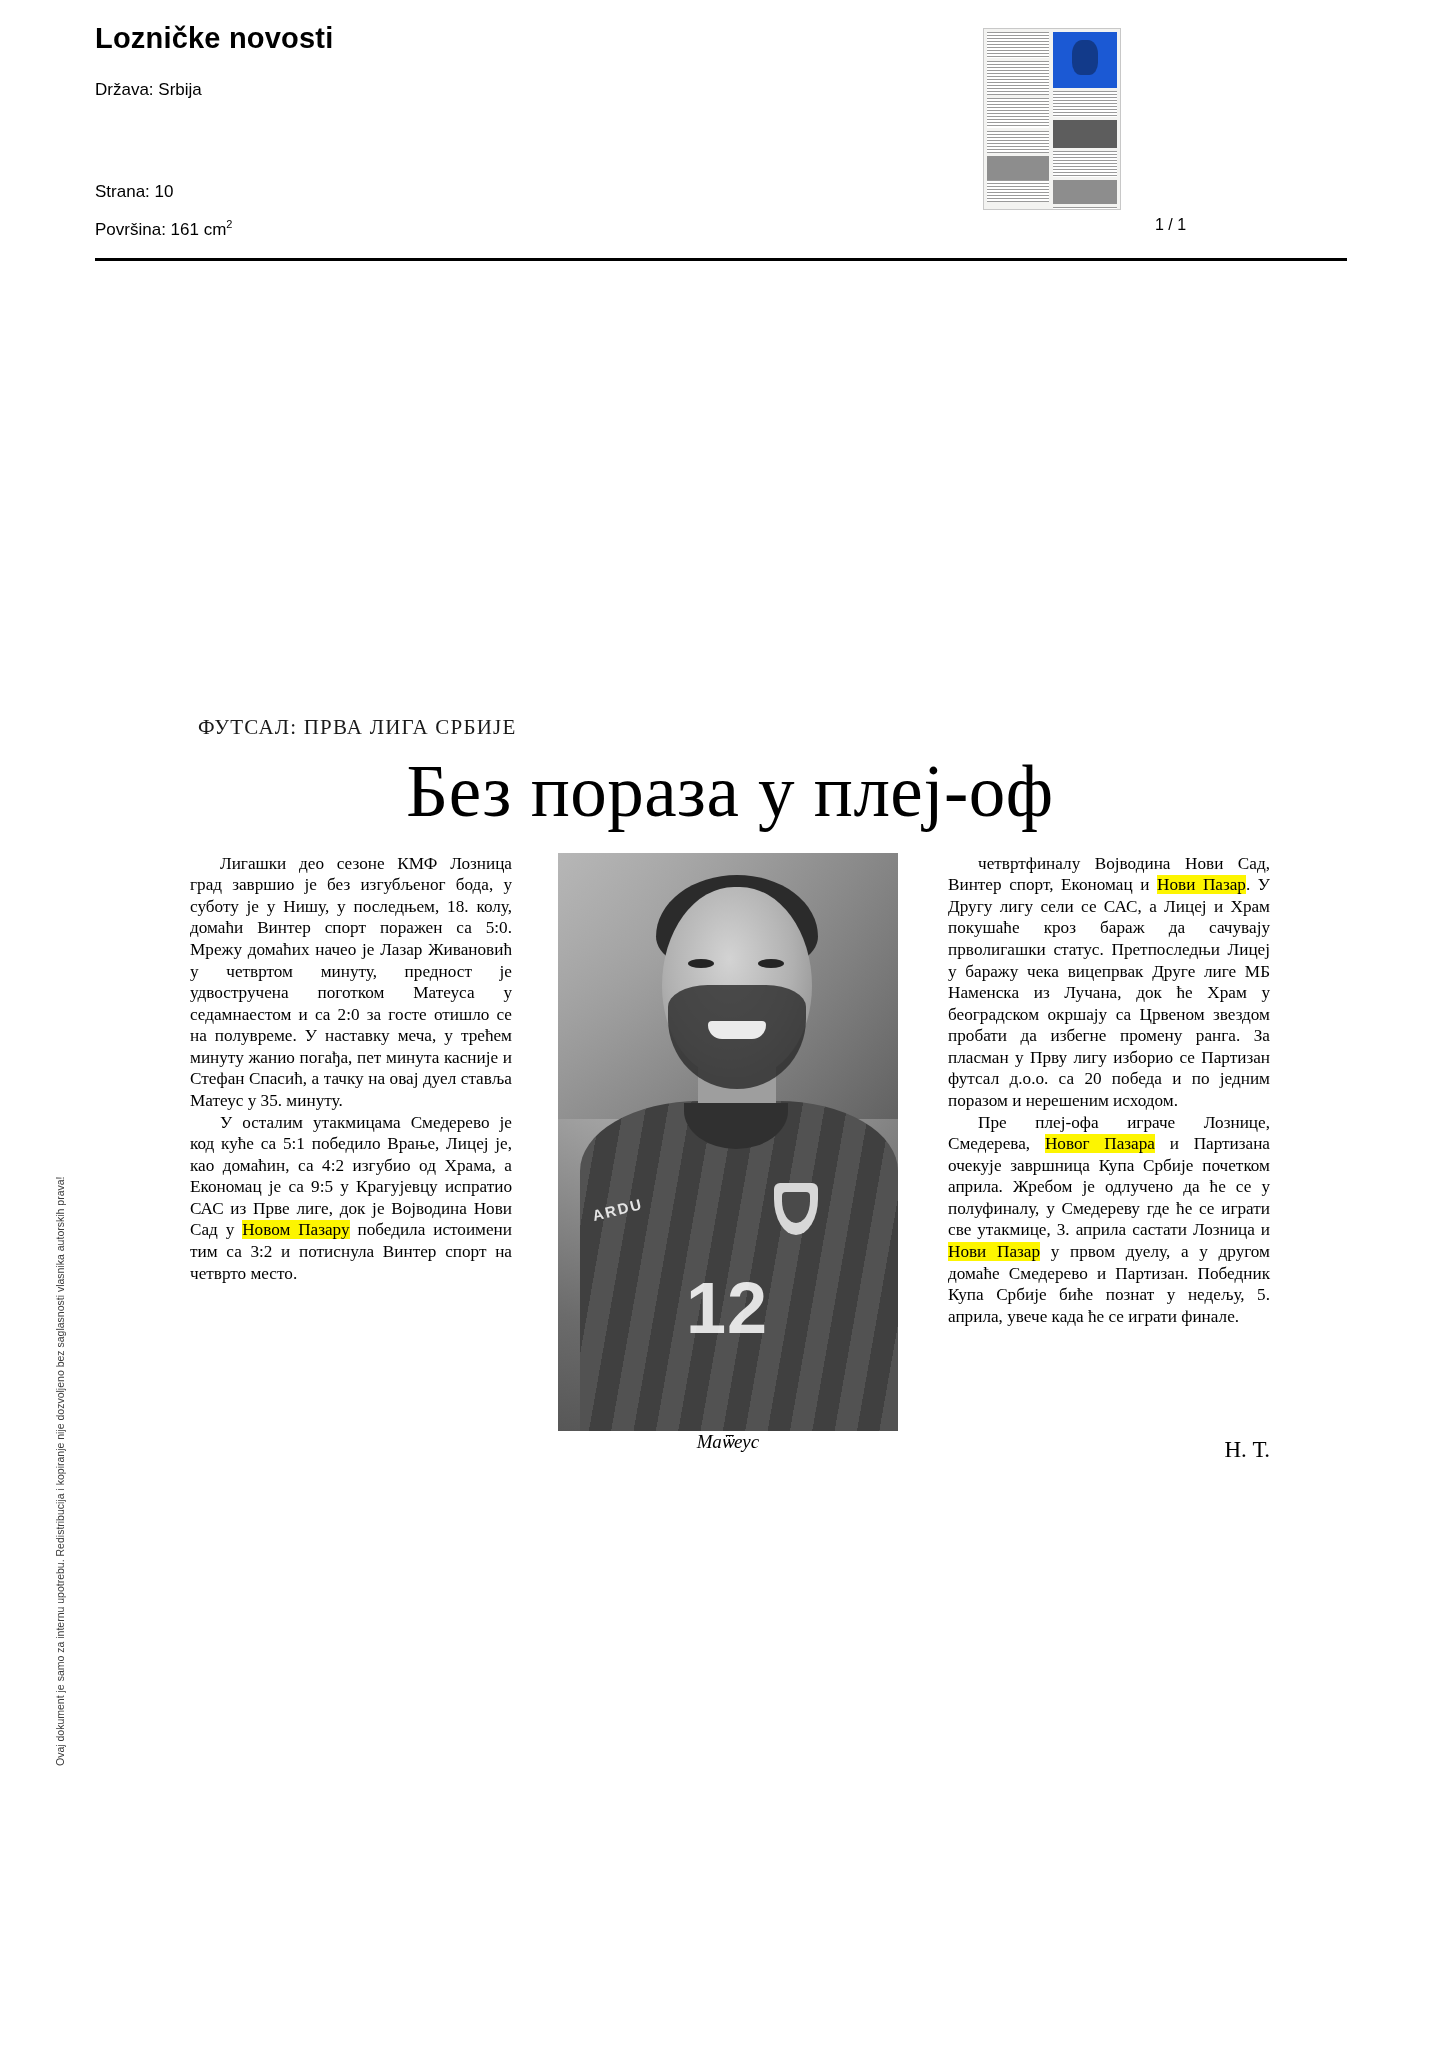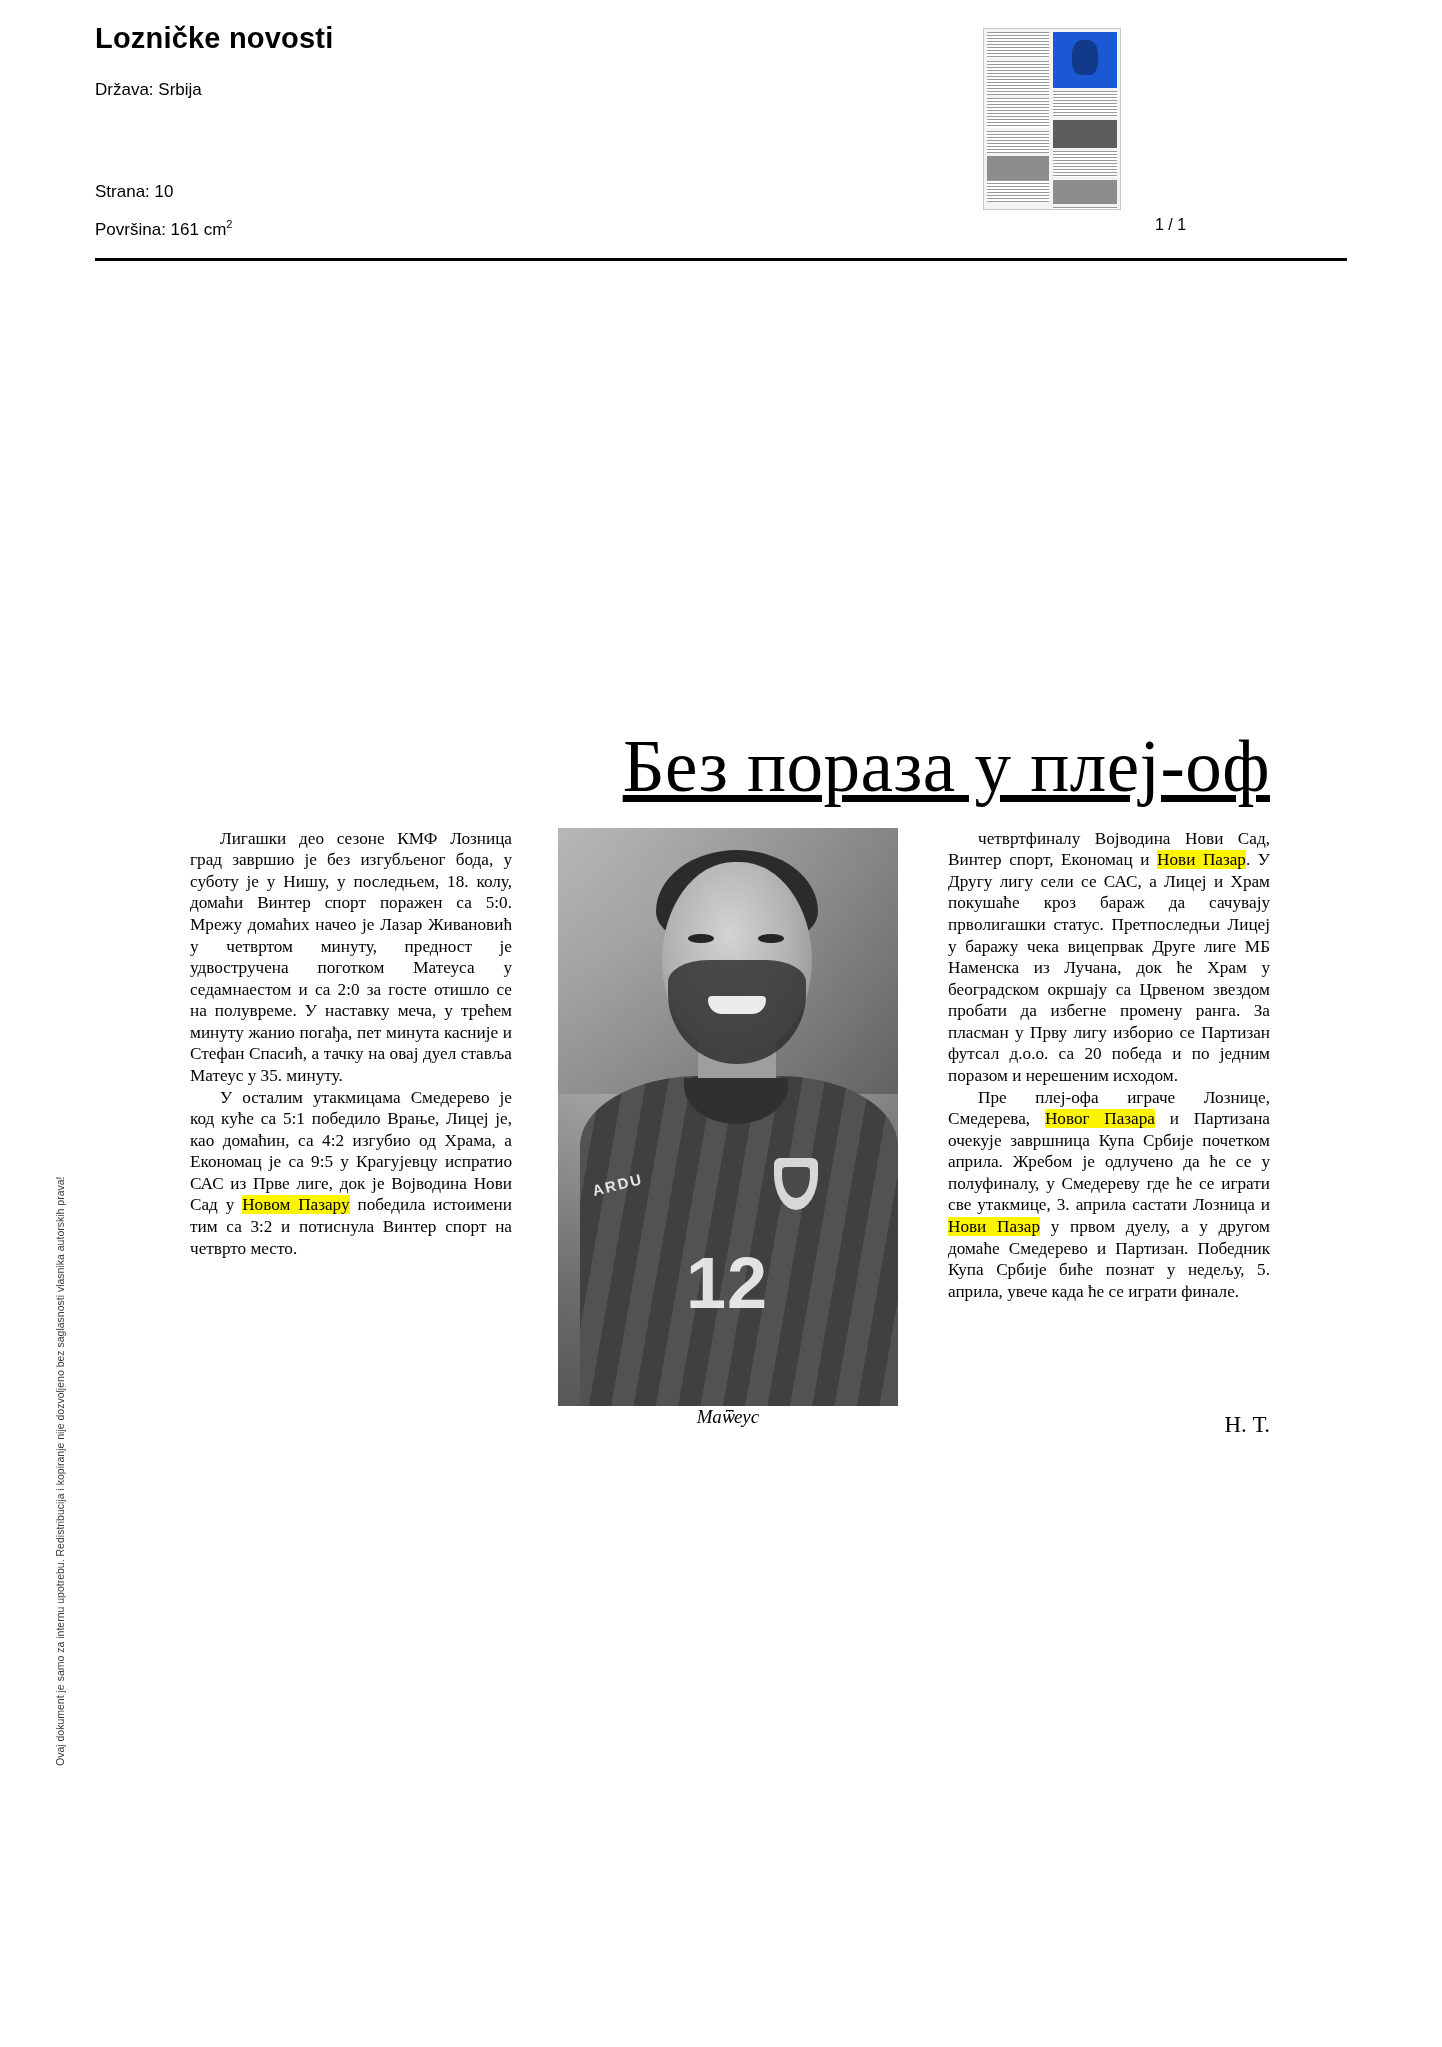--- a/index.html
+++ b/index.html
@@ -146,25 +146,24 @@
     font-family: "Liberation Serif", serif;
     font-size: 21px;
     letter-spacing: 1.2px;
     color: #1a1a1a;
     margin-left: 8px;
   }
   #headline {
     font-family: "Liberation Serif", serif;
     font-size: 73px;
     font-weight: normal;
-    text-align: right;
+    text-align: center;
     margin: 14px 0 22px 0;
     letter-spacing: 0.5px;
     line-height: 1.05;
-    text-decoration: underline;
   }
 
   #columns {
     position: relative;
     width: 1080px;
     height: 610px;
   }
   .col {
     position: absolute;
     top: 0;
@@ -370,20 +369,21 @@
     </div>
   </div>
 
   <div id="page-count">1 / 1</div>
 </div>
 <div id="header-rule"></div>
 
 <div id="copyright">Ovaj dokument je samo za internu upotrebu. Redistribucija i kopiranje nije dozvoljeno bez saglasnosti vlasnika autorskih prava!</div>
 
 <div id="article">
+  <div id="kicker">ФУТСАЛ: ПРВА ЛИГА СРБИЈЕ</div>
   <h1 id="headline">Без пораза у плеј-оф</h1>
 
   <div id="columns">
     <div class="col" id="col-left">
         <p>Лигашки део сезоне КМФ Лозница град завршио је без изгубљеног бода, у суботу је у Нишу, у последњем, 18. колу, домаћи Винтер спорт поражен са 5:0. Мрежу домаћих начео је Лазар Живановић у четвртом минуту, предност је удвостручена поготком Матеуса у седамнаестом и са 2:0 за госте отишло се на полувреме. У наставку меча, у трећем минуту жанио погађа, пет минута касније и Стефан Спасић, а тачку на овај дуел ставља Матеус у 35. минуту.</p>
         <p>У осталим утакмицама Смедерево је код куће са 5:1 победило Врање, Лицеј је, као домаћин, са 4:2 изгубио од Храма, а Економац је са 9:5 у Крагујевцу испратио САС из Прве лиге, док је Војводина Нови Сад у <mark class="hl">Новом Пазару</mark> победила истоимени тим са 3:2 и потиснула Винтер спорт на четврто место.</p>
       </div>
 
     <div id="photo-wrap">
       <div id="photo">

